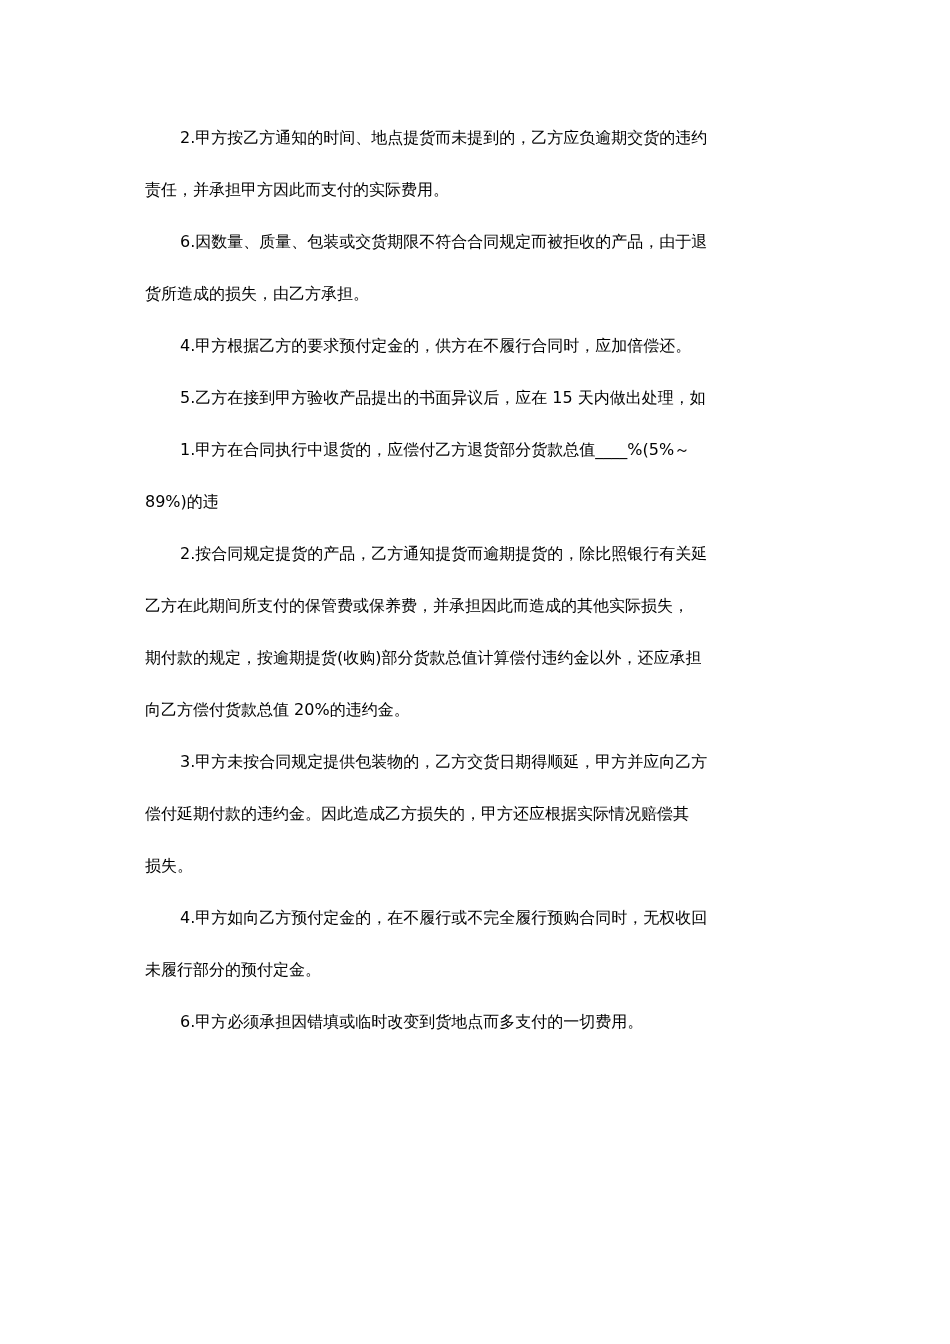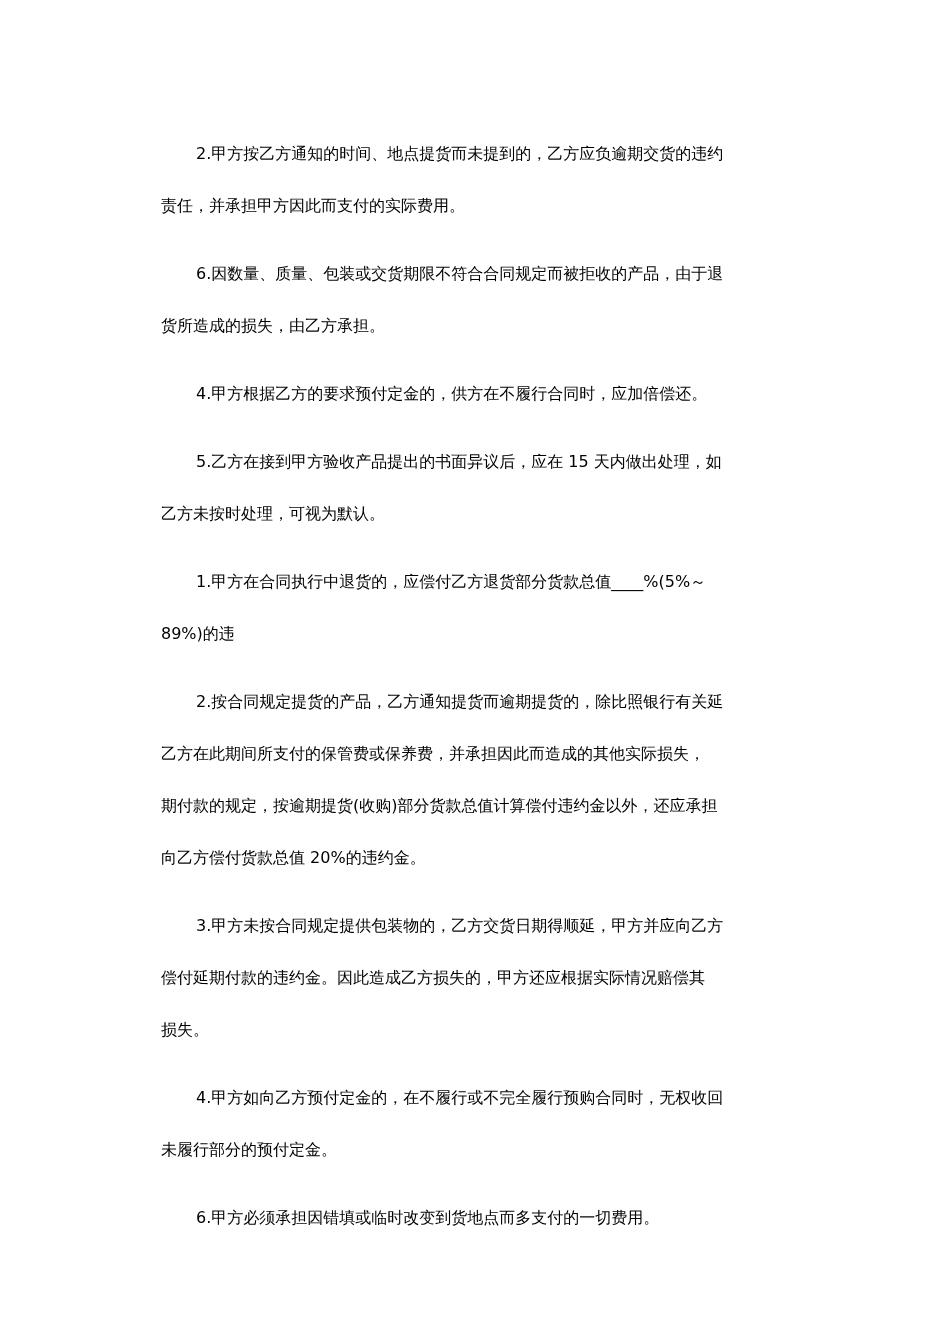--- a/index.html
+++ b/index.html
@@ -23,21 +23,21 @@
   }
   .line {
     display: block;
     white-space: nowrap;
     height: 52px;
   }
   .first {
     padding-left: 35px;
   }
   .para-wrap {
-    margin: 16px;
+    margin: 0;
   }
 </style>
 </head>
 <body>
 
 <div class="page">
 
   <div class="para-wrap">
     <span class="line first">2.甲方按乙方通知的时间、地点提货而未提到的，乙方应负逾期交货的违约</span>
     <span class="line">责任，并承担甲方因此而支付的实际费用。</span>
@@ -47,21 +47,20 @@
     <span class="line first">6.因数量、质量、包装或交货期限不符合合同规定而被拒收的产品，由于退</span>
     <span class="line">货所造成的损失，由乙方承担。</span>
   </div>
 
   <div class="para-wrap">
     <span class="line first">4.甲方根据乙方的要求预付定金的，供方在不履行合同时，应加倍偿还。</span>
   </div>
 
   <div class="para-wrap">
     <span class="line first">5.乙方在接到甲方验收产品提出的书面异议后，应在 15 天内做出处理，如</span>
-    <span class="line">乙方未按时处理，可视为默认。</span>
   </div>
 
 
   <div class="para-wrap">
     <span class="line first">1.甲方在合同执行中退货的，应偿付乙方退货部分货款总值____%(5%～</span>
     <span class="line">89%)的违</span>
   </div>
 
   <div class="para-wrap">
     <span class="line first">2.按合同规定提货的产品，乙方通知提货而逾期提货的，除比照银行有关延</span>

